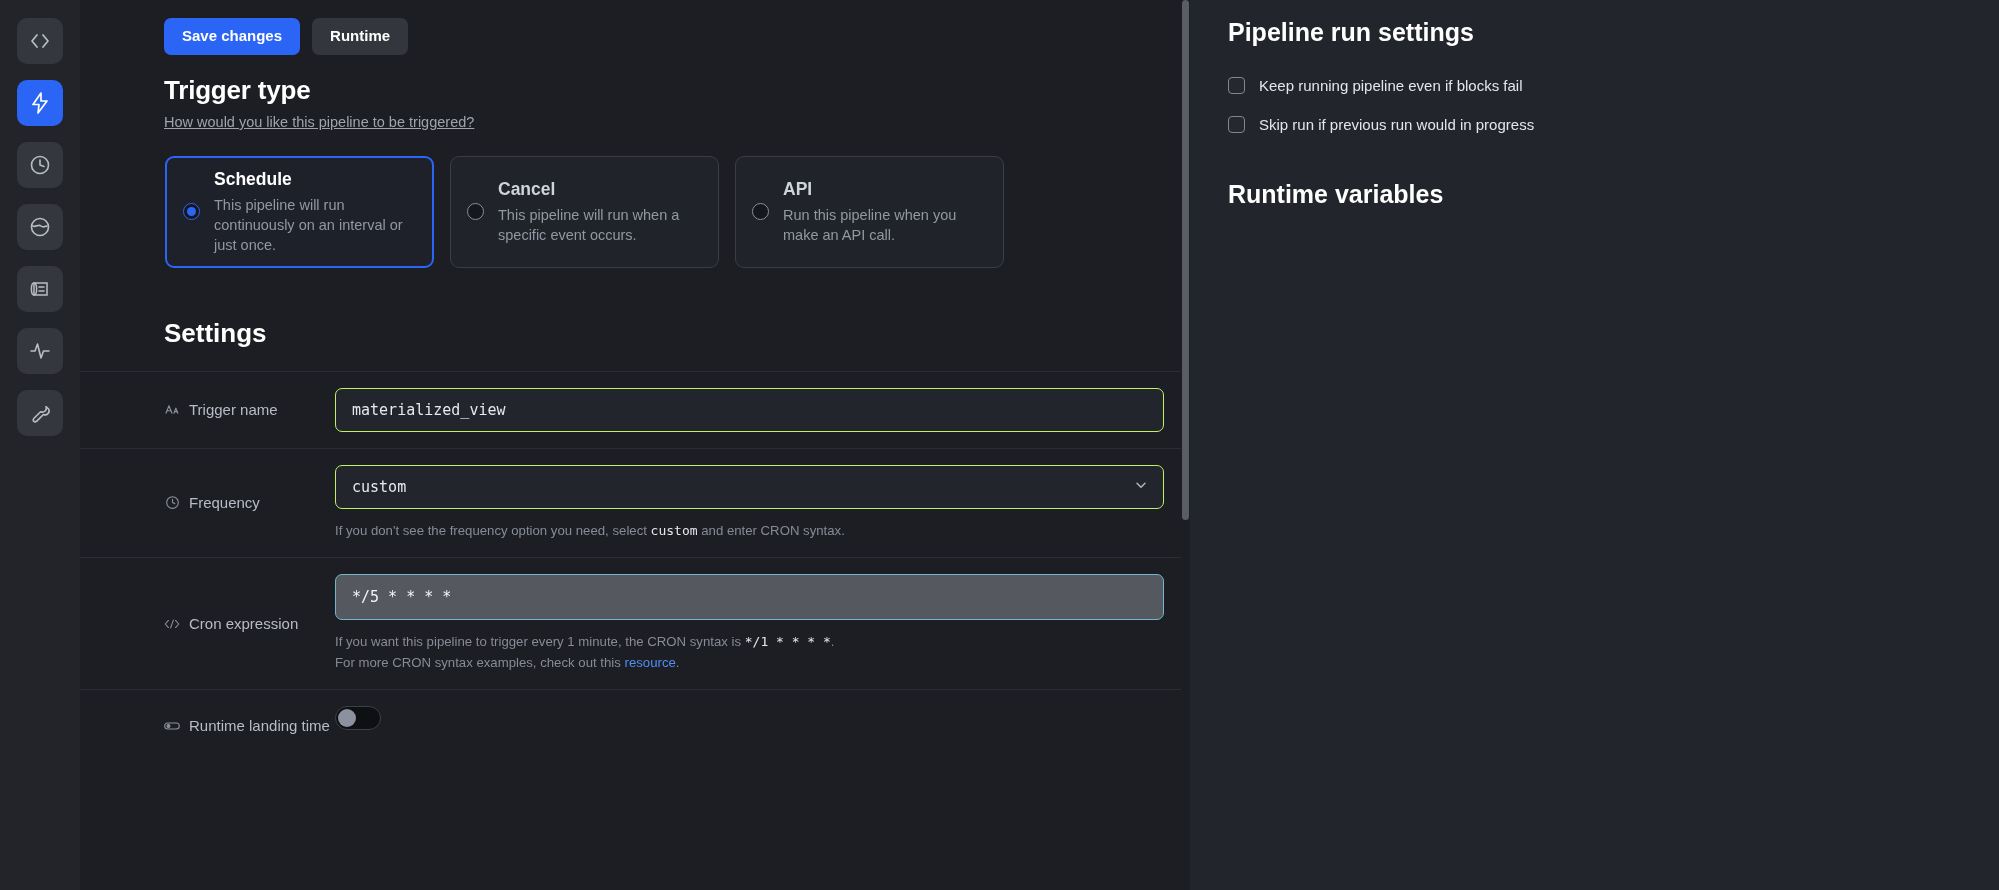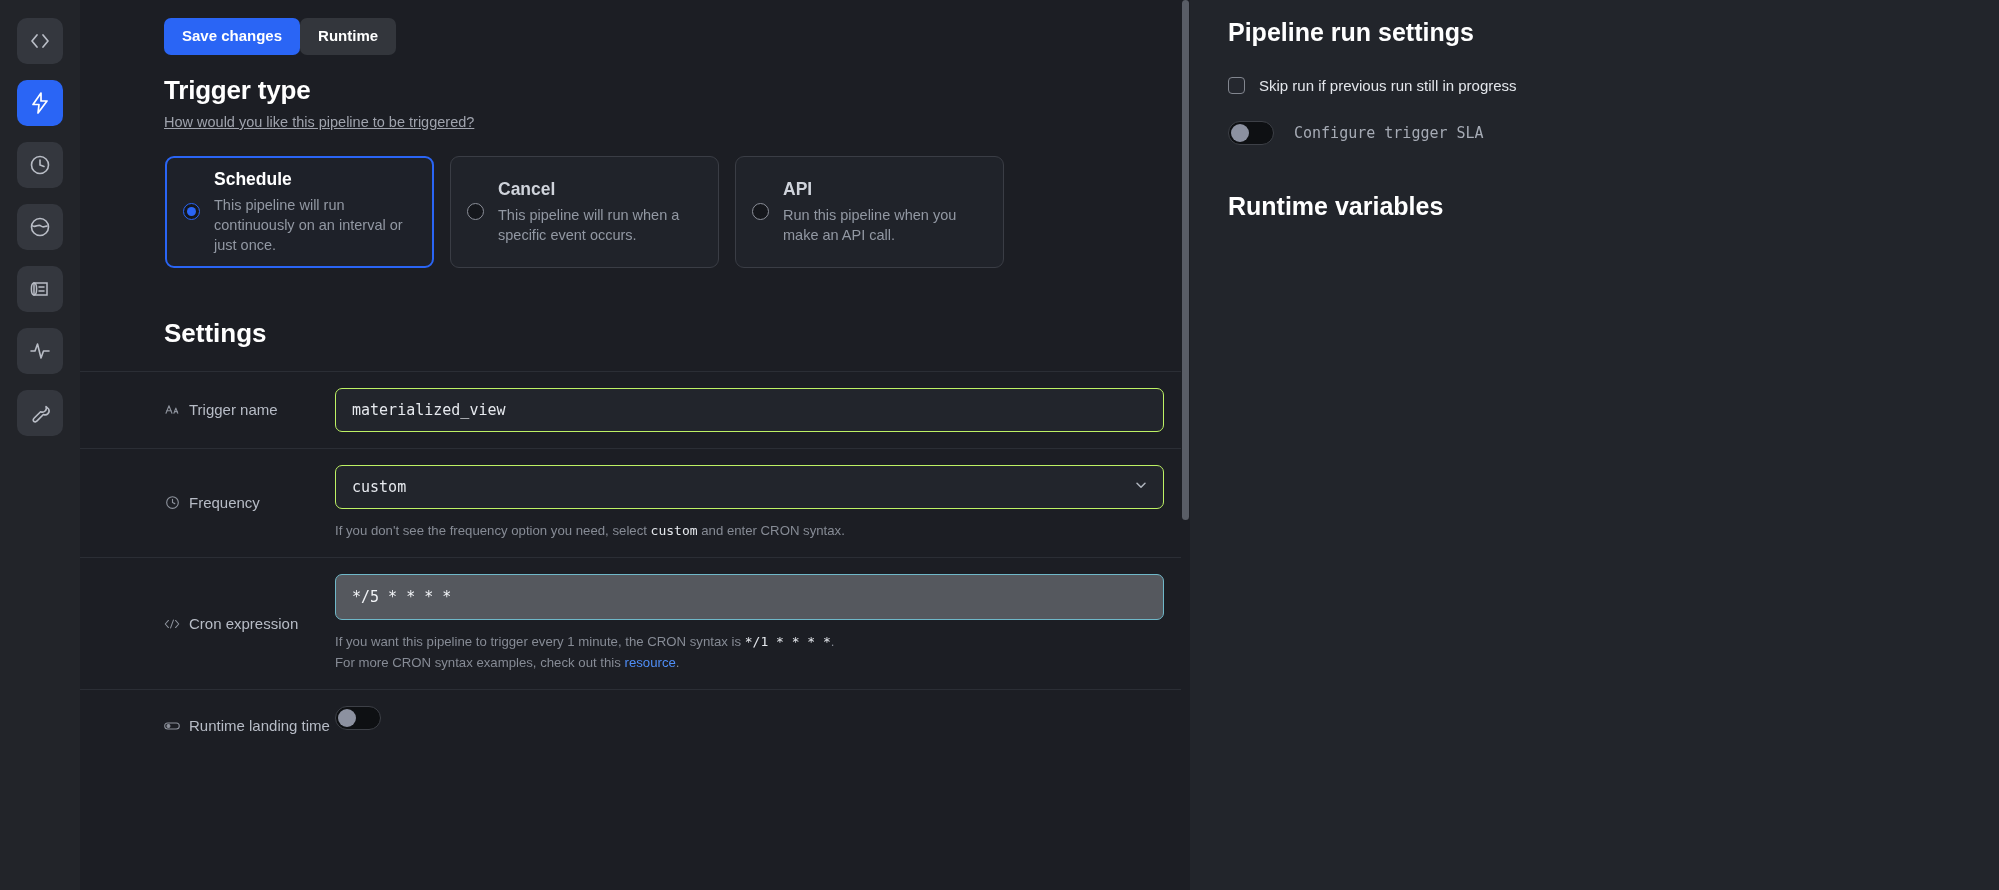--- a/index.html
+++ b/index.html
@@ -30,21 +30,21 @@
   
   .main {
     position: relative;
     width: 1110px; height: 890px;
     background: #1c1e24;
     overflow: hidden;
   }
   .main-inner { padding: 0 0 0 0; }
 
   .toolbar {
-    display: flex; gap: 0;
+    display: flex; gap: 12px;
     padding: 18px 0 20px 84px;
   }
   .btn {
     border: none; border-radius: 7px;
     font-family: "Liberation Sans", sans-serif;
     font-size: 15px; font-weight: 700;
     padding: 9px 18px; cursor: pointer; color: #fff;
     line-height: 1.25;
   }
   .btn-primary { background: #2a65f5; }
@@ -368,27 +368,25 @@
       <div class="thumb"></div>
     </div>
   </div>
 
   <div class="right">
     <div class="right-title">Pipeline run settings</div>
 
     <div class="checks">
       <div class="check-row">
         <span class="checkbox"></span>
-        <span class="check-label">Skip run if previous run still in progress</span>
-      </div>
-    </div>
-
-    <div class="sla-row">
-      <span class="toggle">
-          <span class="knob"></span>
-        </span>
-      <span class="sla-label">Configure trigger SLA</span>
-    </div>
+        <span class="check-label">Keep running pipeline even if blocks fail</span>
+      </div>
+      <div class="check-row">
+        <span class="checkbox"></span>
+        <span class="check-label">Skip run if previous run would in progress</span>
+      </div>
+    </div>
+
 
     <div class="runtime-title">Runtime variables</div>
   </div>
 
 </div>
 
 </body></html>

